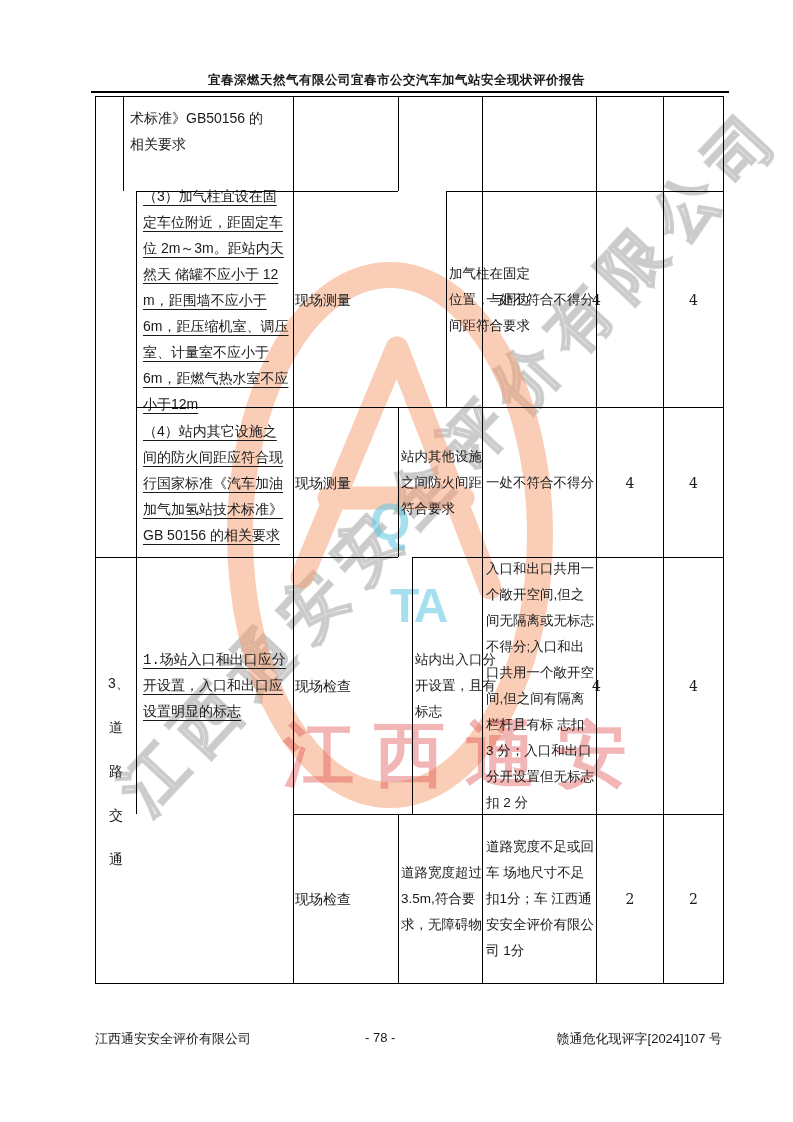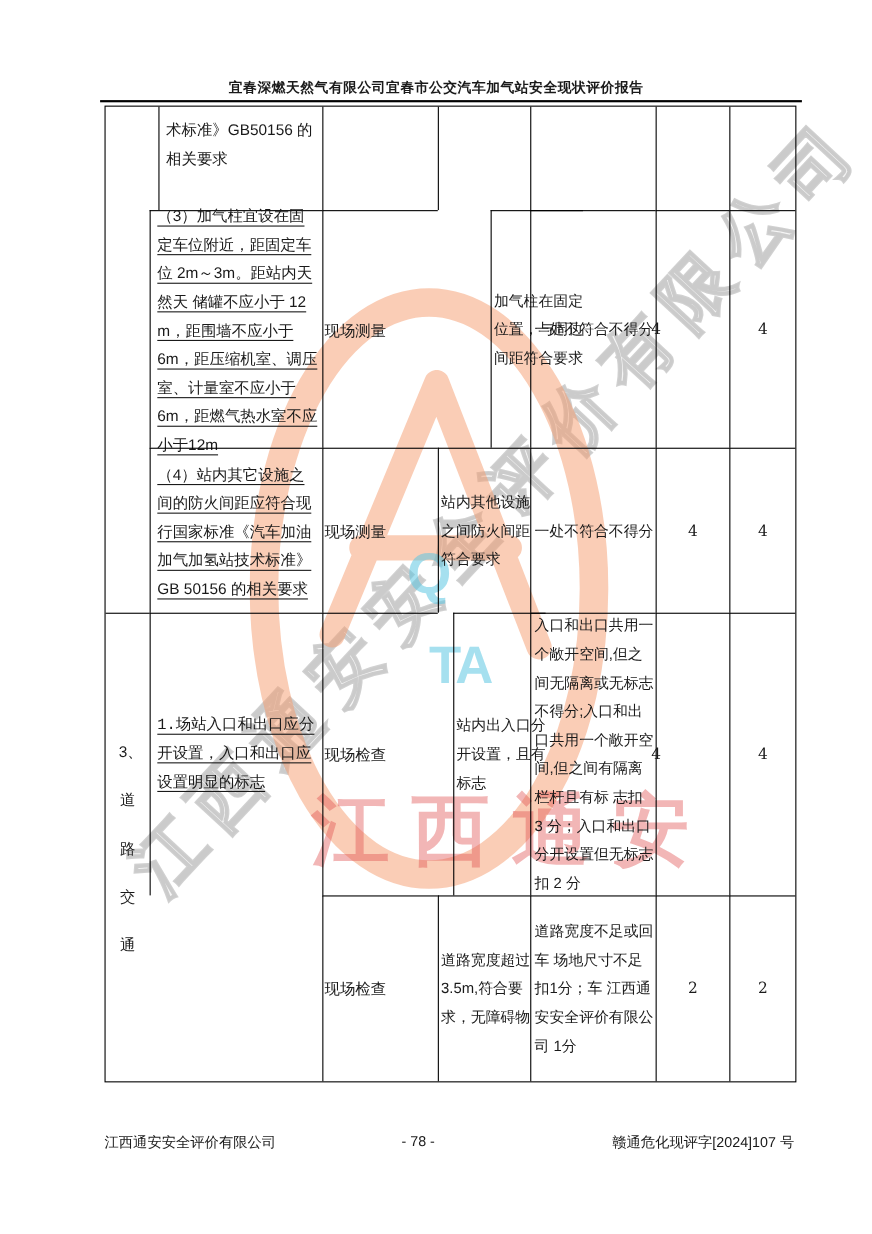--- a/index.html
+++ b/index.html
@@ -83,21 +83,21 @@
 <div class="page-header">宜春深燃天然气有限公司宜春市公交汽车加气站安全现状评价报告</div>
 <div class="header-rule"></div>
 
 <div id="table-frame">
 
   <div class="cell" style="left:0;top:0;width:40px;height:460px;"></div>
   <div class="cell bt cell-cat" style="left:0;top:460px;width:40px;height:426px;">
     <span>3、道路交通</span>
   </div>
 
-  <div class="cell bl cell-item top" style="left:48px;top:0;width:157px;height:94px;">
+  <div class="cell bl cell-item top" style="left:27px;top:0;width:157px;height:94px;">
     <span>术标准》GB50156 的相关要求</span>
   </div>
   <div class="cell bl" style="left:197px;top:0;width:105px;height:94px;"></div>
   <div class="cell bl" style="left:302px;top:0;width:84px;height:94px;"></div>
   <div class="cell bl" style="left:386px;top:0;width:114px;height:94px;"></div>
   <div class="cell bl" style="left:500px;top:0;width:67px;height:94px;"></div>
   <div class="cell bl" style="left:567px;top:0;width:60px;height:94px;"></div>
 
   <div class="cell bl bt cell-item u" style="left:40px;top:94px;width:157px;height:216px;">
     <span>（3）加气柱宜设在固定车位附近，距固定车位 2m～3m。距站内天然天 储罐不应小于 12 m，距围墙不应小于6m，距压缩机室、调压室、计量室不应小于 6m，距燃气热水室不应小于12m</span>

